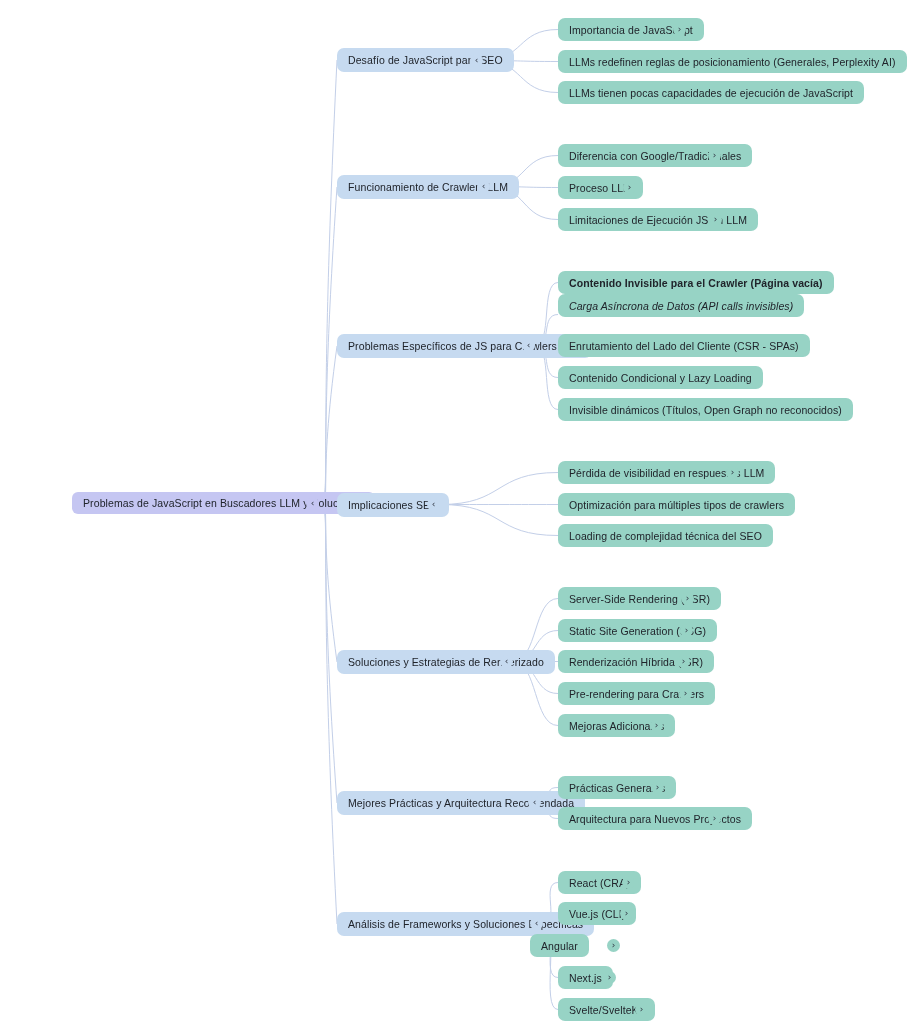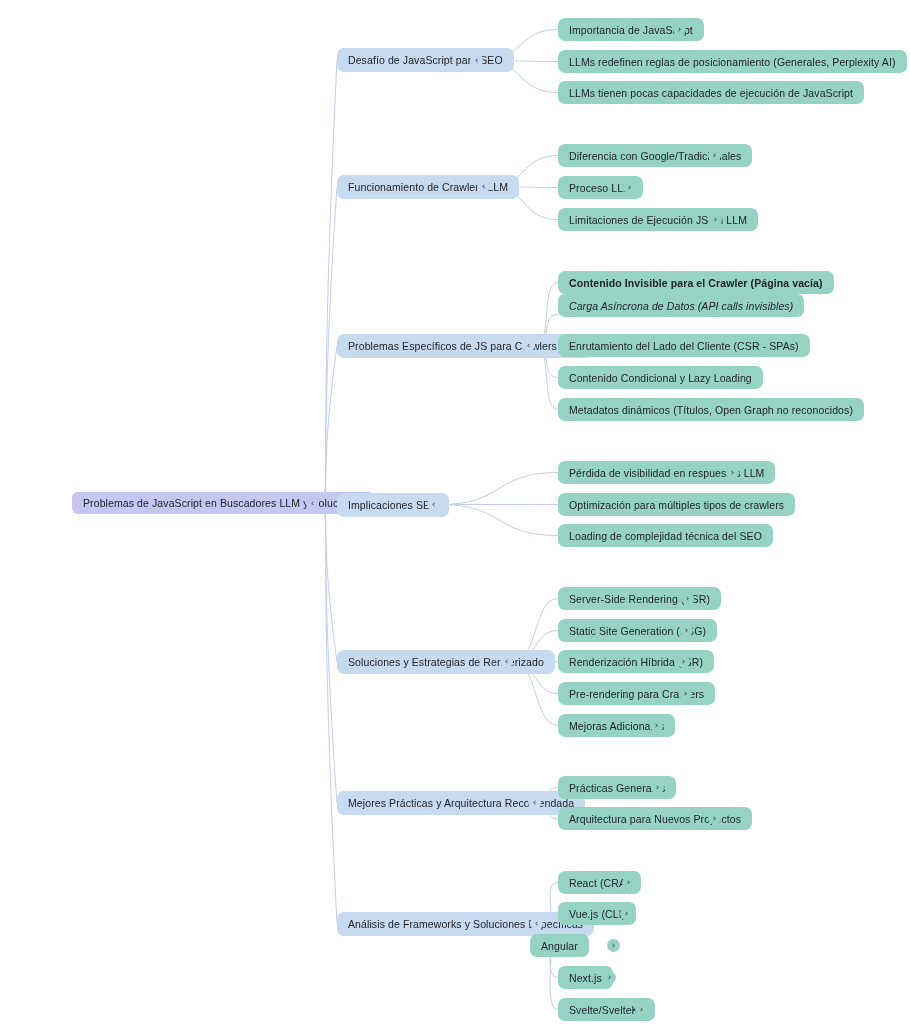--- a/index.html
+++ b/index.html
@@ -155,21 +155,21 @@
       <div class="node node-l2" style="left: 558px; top: 294px; min-width: 182px; font-style: italic;">
         <span>Carga Asíncrona de Datos (API calls invisibles)</span>
       </div>
       <div class="node node-l2" style="left: 558px; top: 334px; min-width: 184px;">
         <span>Enrutamiento del Lado del Cliente (CSR - SPAs)</span>
       </div>
       <div class="node node-l2" style="left: 558px; top: 366px; min-width: 151px;">
         <span>Contenido Condicional y Lazy Loading</span>
       </div>
       <div class="node node-l2" style="left: 558px; top: 398px; min-width: 226px;">
-        <span>Metadatos dinámicos (Títulos, Open Graph no reconocidos)</span>
+        <span>Invisible dinámicos (Títulos, Open Graph no reconocidos)</span>
       </div>
       <div class="node node-l1" style="left: 337px; top: 493px; min-width: 83px;">
         <span>Implicaciones SEO</span>
       </div>
       <div class="toggle toggle-blue" style="left: 427px; top: 498px;">
         <span class="chev">‹</span>
       </div>
       <div class="node node-l2" style="left: 558px; top: 461px; min-width: 165px;">
         <span>Pérdida de visibilidad en respuestas LLM</span>
       </div>

